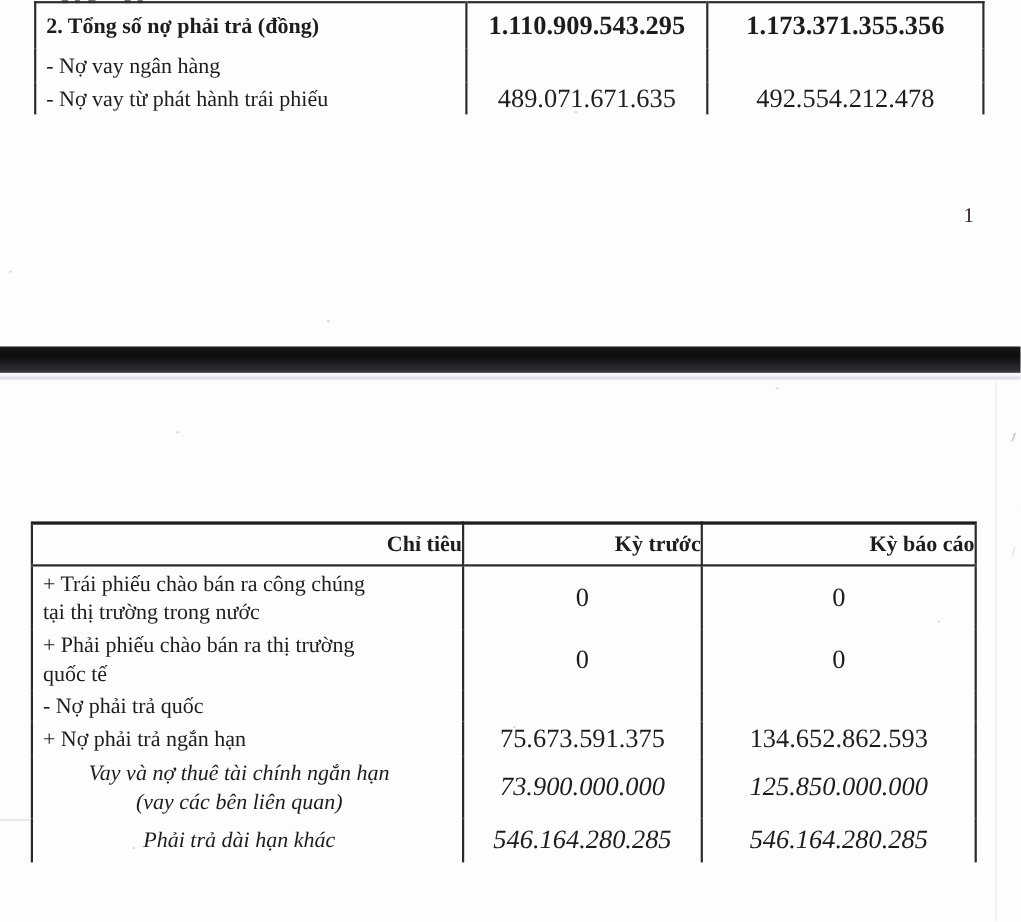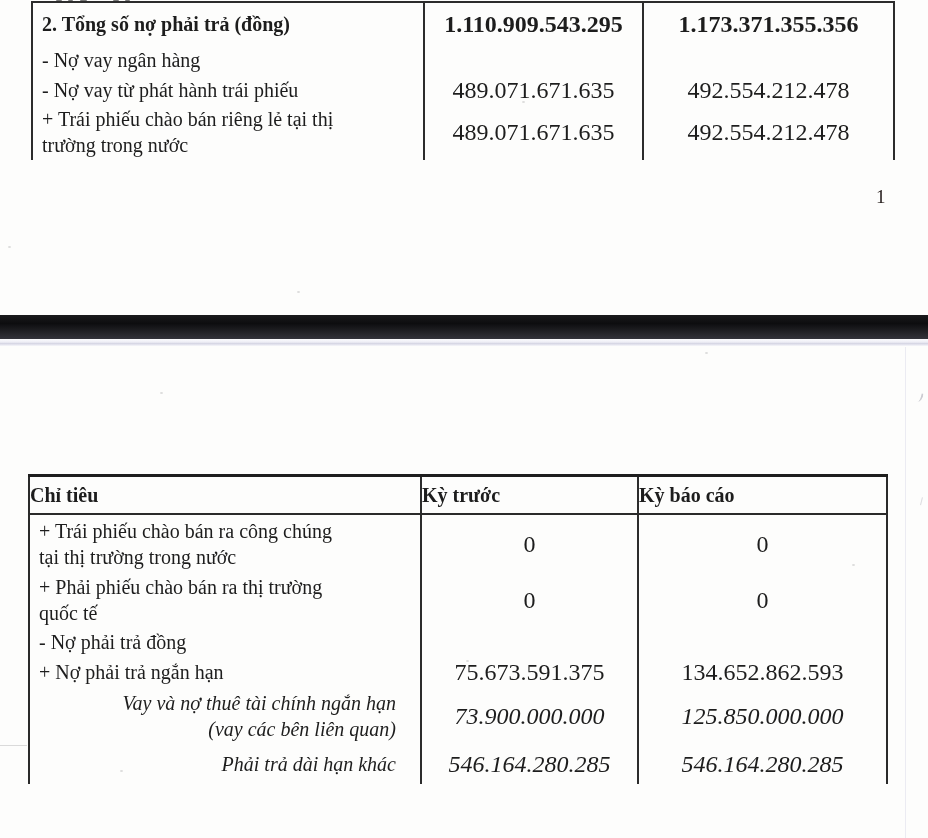--- a/index.html
+++ b/index.html
@@ -32,34 +32,34 @@
   .t1{
     left:31px;top:1px;width:862px;
     border-left:2px solid #2c2c2c;border-right:2px solid #2c2c2c;border-top:2px solid #2c2c2c;
   }
   
   .t2{
     left:28px;top:128px;width:858px;
     border-left:2px solid #2a2a2a;border-right:2px solid #2a2a2a;border-top:3px solid #1e1e1e;
   }
   .t2 th{
-    font-size:20px;font-weight:700;text-align:left;vertical-align:middle;
+    font-size:20px;font-weight:700;text-align:right;vertical-align:middle;
     height:36px;border-bottom:2px solid #2a2a2a;padding:0;
   }
   .cell-lbl{
     font-size:20px;line-height:26px;vertical-align:middle;
     padding:1px 6px 1px 9px;white-space:pre-line;text-align:left;
   }
   .cell-val{
     font-size:24px;line-height:26px;text-align:center;vertical-align:middle;padding:0 4px;
   }
   .bsep{border-right:2px solid #2c2c2c;}
   .row-bold td{font-weight:700;}
   .row-italic td{font-style:italic;}
-  .row-italic td.cell-lbl{text-align:right;padding-right:24px;}
+  .row-italic td.cell-lbl{text-align:center;padding-right:24px;}
 
   .h42{height:42px}.h31{height:31px}.h29{height:29px}.h56{height:56px}
   .h58{height:58px}.h28{height:28px}.h32{height:32px}.h40{height:40px}
 
   .page-number{
     position:absolute;left:876px;top:186px;width:16px;
     font-size:19px;color:#2a2220;text-align:left;
   }
 
   
@@ -104,26 +104,20 @@
         <tr class="h31">
           <td class="cell-lbl bsep">- Nợ vay ngân hàng</td>
           <td class="cell-val bsep"></td>
           <td class="cell-val"></td>
         </tr>
         <tr class="h29">
           <td class="cell-lbl bsep">- Nợ vay từ phát hành trái phiếu</td>
           <td class="cell-val bsep">489.071.671.635</td>
           <td class="cell-val">492.554.212.478</td>
         </tr>
-        <tr class="h56">
-          <td class="cell-lbl bsep">+ Trái phiếu chào bán riêng lẻ tại thị
-trường trong nước</td>
-          <td class="cell-val bsep">489.071.671.635</td>
-          <td class="cell-val">492.554.212.478</td>
-        </tr>
       </tbody>
     </table>
 
     <div class="page-number">1</div>
 
     <span class="speck" style="left:522px;top:101px;"></span>
     <span class="speck" style="left:297px;top:291px;"></span>
     <span class="speck" style="left:8px;top:246px;"></span>
   </section>
 
@@ -152,21 +146,21 @@
           <td class="cell-val bsep">0</td>
           <td class="cell-val">0</td>
         </tr>
         <tr class="h56">
           <td class="cell-lbl bsep">+ Phải phiếu chào bán ra thị trường
 quốc tế</td>
           <td class="cell-val bsep">0</td>
           <td class="cell-val">0</td>
         </tr>
         <tr class="h28">
-          <td class="cell-lbl bsep">- Nợ phải trả đồng</td>
+          <td class="cell-lbl bsep">- Nợ phải trả quốc</td>
           <td class="cell-val bsep"></td>
           <td class="cell-val"></td>
         </tr>
         <tr class="h32">
           <td class="cell-lbl bsep">+ Nợ phải trả ngắn hạn</td>
           <td class="cell-val bsep">75.673.591.375</td>
           <td class="cell-val">134.652.862.593</td>
         </tr>
         <tr class="h56 row-italic">
           <td class="cell-lbl bsep">Vay và nợ thuê tài chính ngắn hạn

